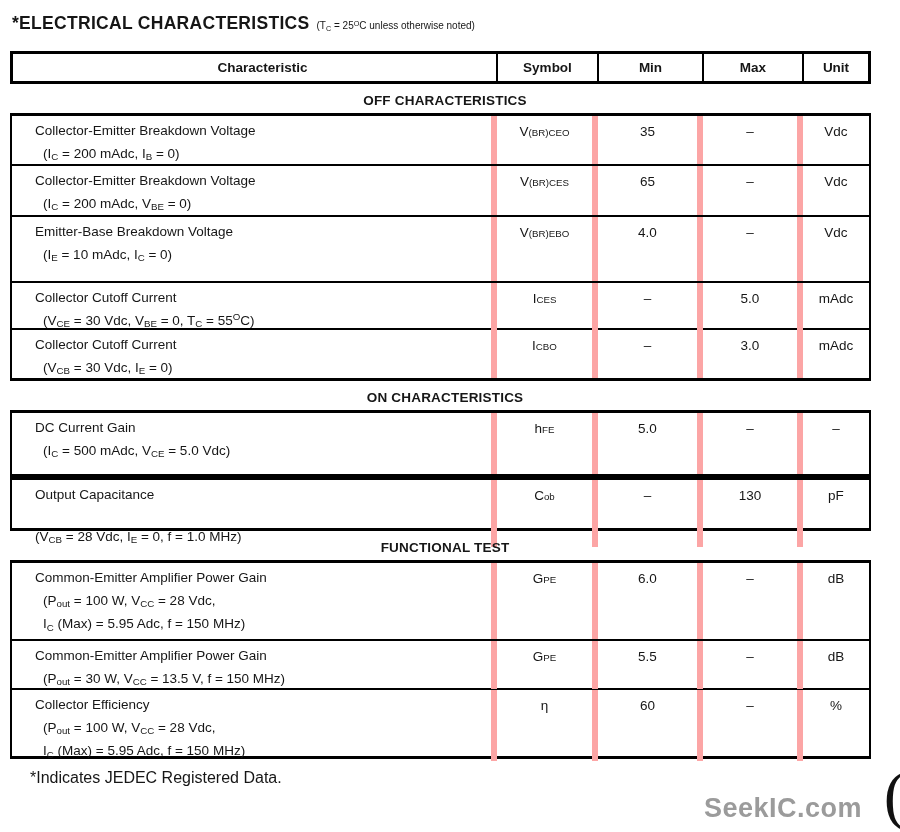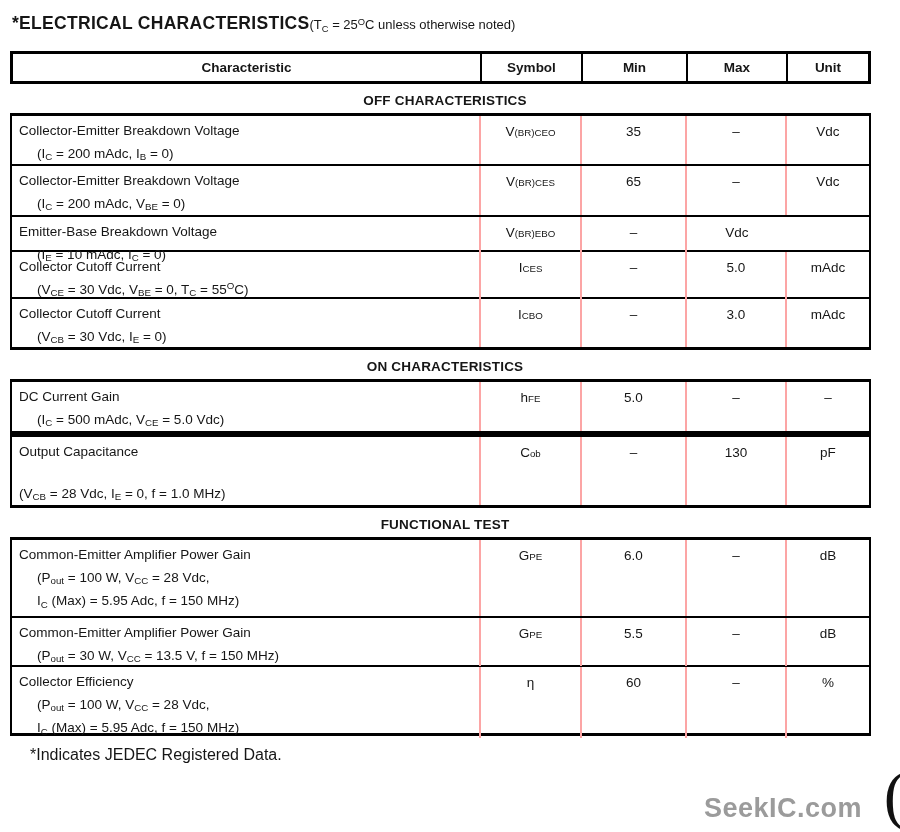--- a/index.html
+++ b/index.html
@@ -7,30 +7,30 @@
   body {
     width: 900px; height: 832px;
     position: relative; overflow: hidden;
     color: #161616;
     font-family: "Liberation Sans", sans-serif;
     -webkit-font-smoothing: antialiased;
   }
   .page { padding: 13px 0 0 10px; }
 
   
-  .title-row { display: flex; align-items: baseline; padding-left: 2px; }
+  .title-row { display: flex; align-items: baseline; gap: 7px; padding-left: 2px; }
   .title-main { font-size: 17.5px; font-weight: bold; letter-spacing: 0.3px; }
-  .title-cond { font-size: 13px; }
+  .title-cond { font-size: 10px; }
 
   sub { font-size: 72%; vertical-align: baseline; position: relative; top: 0.30em; }
   sup { font-size: 72%; vertical-align: baseline; position: relative; top: -0.45em; }
 
   
   .tbl { width: 861px; margin-top: 17px; }
-  .grid { display: grid; grid-template-columns: 469px 101px 105px 100px 1fr; }
+  .grid { display: grid; grid-template-columns: 469px 101px 105px 100px 1fr; padding-left: 16px; }
 
   .thead {
     border: 3px solid #000;
     height: 33px;
   }
   .thead .hcell {
     display: flex; align-items: center; justify-content: center;
     font-size: 13.5px; font-weight: bold;
     border-right: 2px solid #000;
   }
@@ -39,25 +39,25 @@
   .section-label {
     font-size: 13.5px; font-weight: bold; letter-spacing: 0.2px;
     margin: 9px 0 5px 9px;
     text-align: center;
   }
 
   .block { border: 2px solid #000; border-top-width: 3px; border-bottom-width: 3px; }
   .row { border-top: 2px solid #000; }
   .row:first-child { border-top: none; }
 
-  .cell { border-right: 2px solid #fca5a5; font-size: 13.5px; }
+  .cell { border-right: 6px solid #fca5a5; font-size: 13.5px; }
   .cell:last-child { border-right: none; }
 
   .char { padding: 5px 6px 0 7px; line-height: 1.45; }
-  .char-cond { margin-left: 18px; margin-top: 3px; line-height: 1.5; }
+  .char-cond { margin-left: 8px; margin-top: 3px; line-height: 1.5; }
   .char-cond.no-indent { margin-left: 0; margin-top: 22px; }
 
   .cval {
     display: flex; justify-content: center;
     padding-top: 8px;
   }
 
   
   .footnote { margin: 10px 0 0 20px; font-size: 16px; }
 
@@ -111,26 +111,27 @@
         <div class="cell char">
           <div>Collector-Emitter Breakdown Voltage</div>
           <div class="char-cond">(I<sub>C</sub> = 200 mAdc, V<sub>BE</sub> = 0)</div>
         </div>
         <div class="cell cval">V<sub>(BR)CES</sub></div>
         <div class="cell cval">65</div>
         <div class="cell cval">–</div>
         <div class="cell cval">Vdc</div>
       </div>
 
-      <div class="row grid" style="height:35px">
+      <div class="row grid" style="height:66px">
         <div class="cell char">
           <div>Emitter-Base Breakdown Voltage</div>
           <div class="char-cond">(I<sub>E</sub> = 10 mAdc, I<sub>C</sub> = 0)</div>
         </div>
         <div class="cell cval">V<sub>(BR)EBO</sub></div>
+        <div class="cell cval">4.0</div>
         <div class="cell cval">–</div>
         <div class="cell cval">Vdc</div>
       </div>
 
       <div class="row grid" style="height:47px">
         <div class="cell char">
           <div>Collector Cutoff Current</div>
           <div class="char-cond">(V<sub>CE</sub> = 30 Vdc, V<sub>BE</sub> = 0, T<sub>C</sub> = 55<sup>O</sup>C)</div>
         </div>
         <div class="cell cval">I<sub>CES</sub></div>
@@ -147,34 +148,34 @@
         <div class="cell cval">I<sub>CBO</sub></div>
         <div class="cell cval">–</div>
         <div class="cell cval">3.0</div>
         <div class="cell cval">mAdc</div>
       </div>
 
     </div>
 
     <div class="section-label">ON CHARACTERISTICS</div>
     <div class="block">
-      <div class="row grid" style="height:49px">
+      <div class="row grid" style="height:61px">
         <div class="cell char">
           <div>DC Current Gain</div>
           <div class="char-cond">(I<sub>C</sub> = 500 mAdc, V<sub>CE</sub> = 5.0 Vdc)</div>
         </div>
         <div class="cell cval">h<sub>FE</sub></div>
         <div class="cell cval">5.0</div>
         <div class="cell cval">–</div>
         <div class="cell cval">–</div>
       </div>
     </div>
 
     <div class="block">
-      <div class="row grid" style="height:68px">
+      <div class="row grid" style="height:48px">
         <div class="cell char">
           <div>Output Capacitance</div>
           <div class="char-cond no-indent">(V<sub>CB</sub> = 28 Vdc, I<sub>E</sub> = 0, f = 1.0 MHz)</div>
         </div>
         <div class="cell cval">C<sub>ob</sub></div>
         <div class="cell cval">–</div>
         <div class="cell cval">130</div>
         <div class="cell cval">pF</div>
       </div>
     </div>

